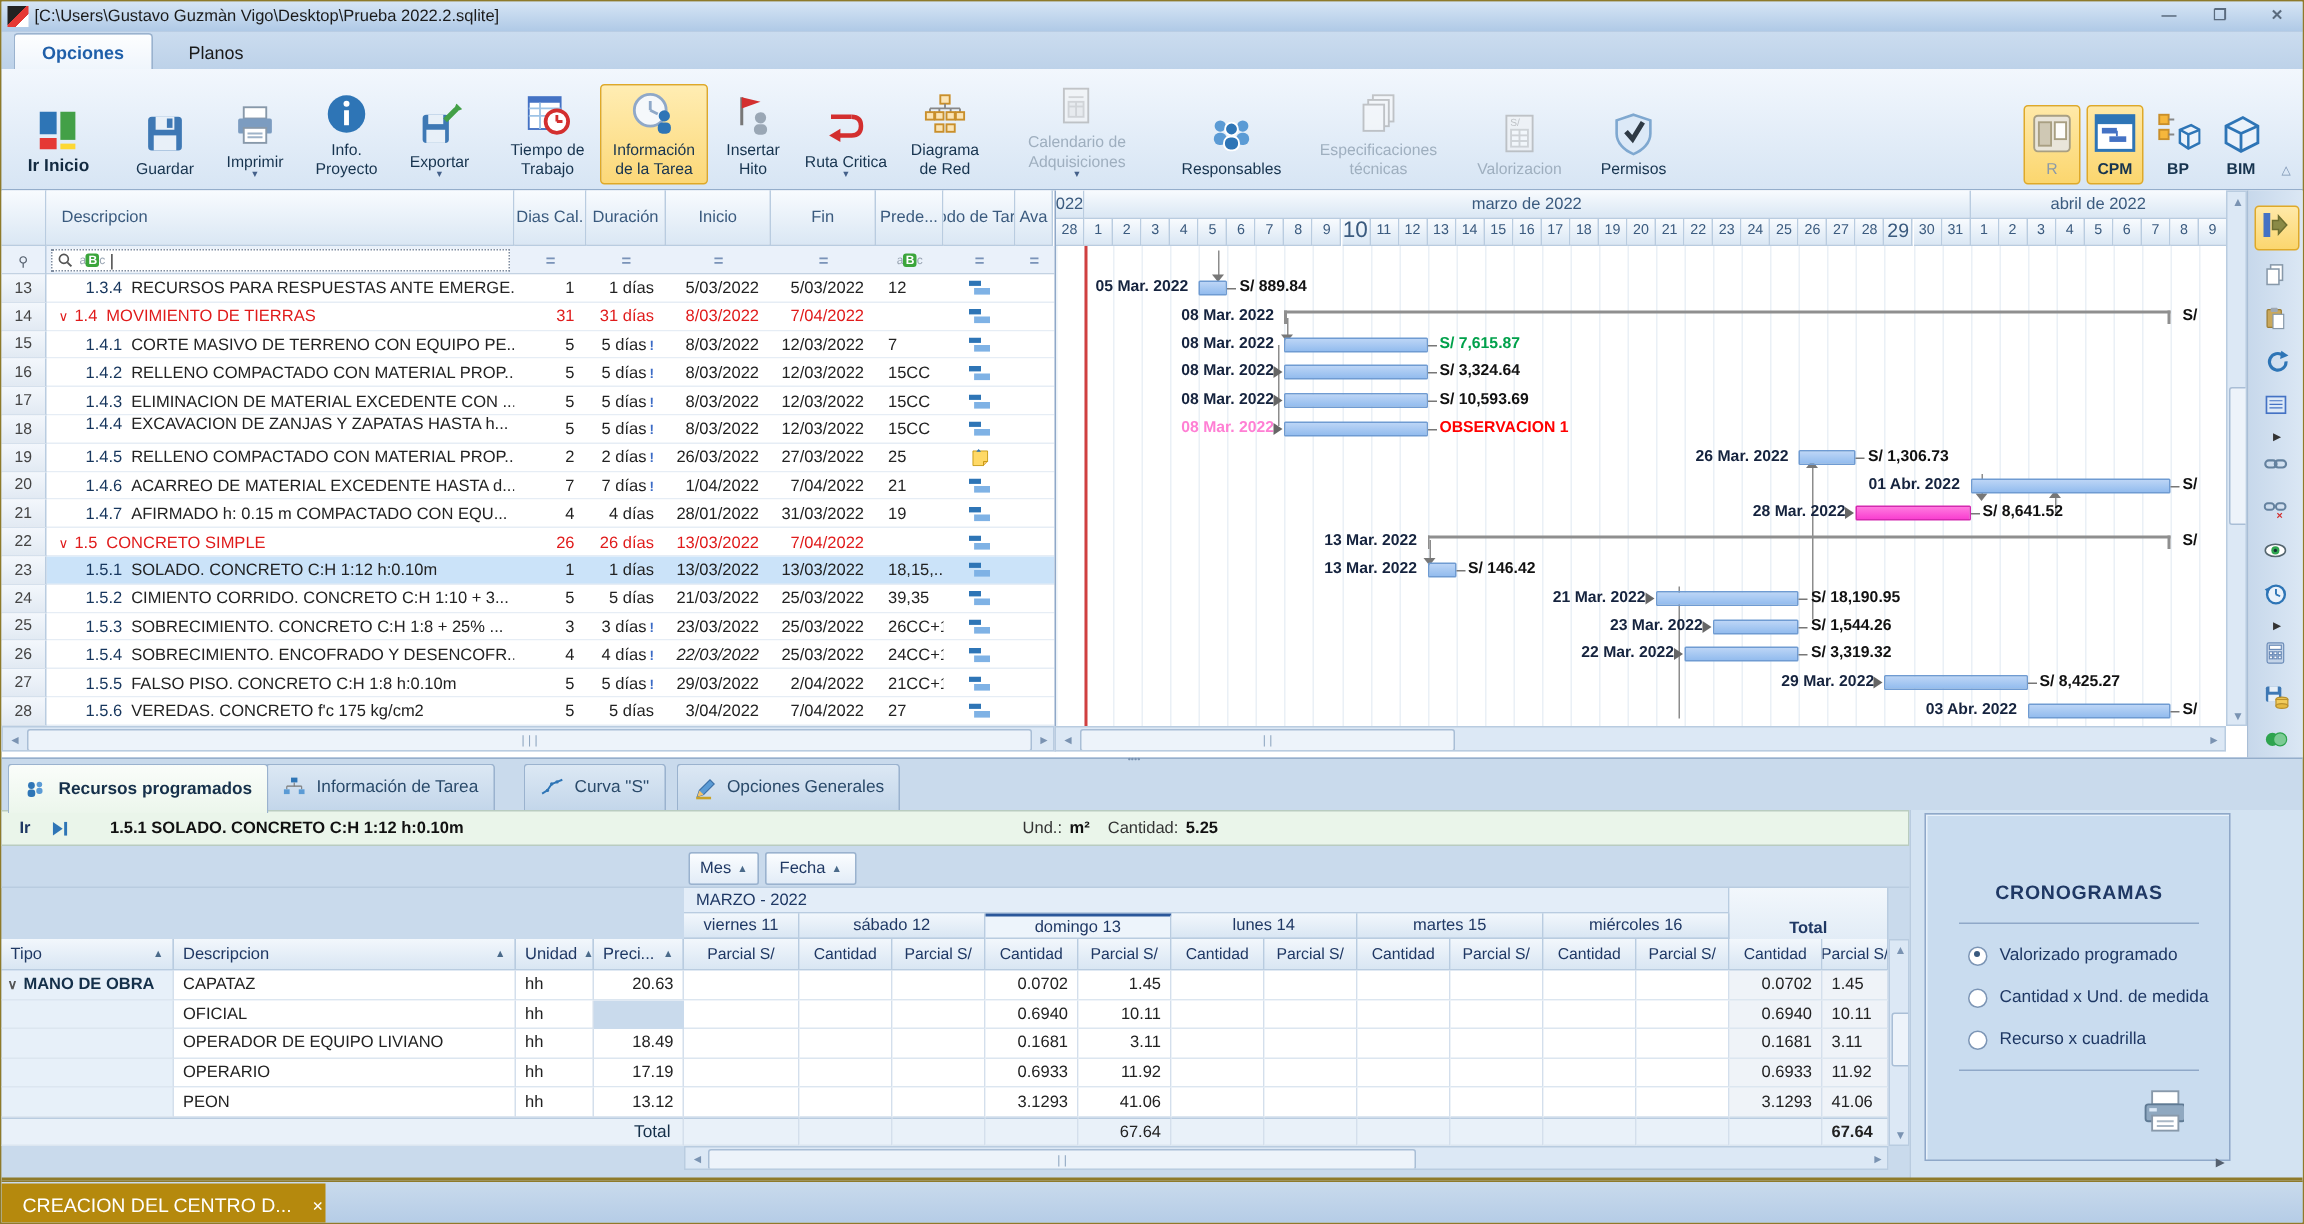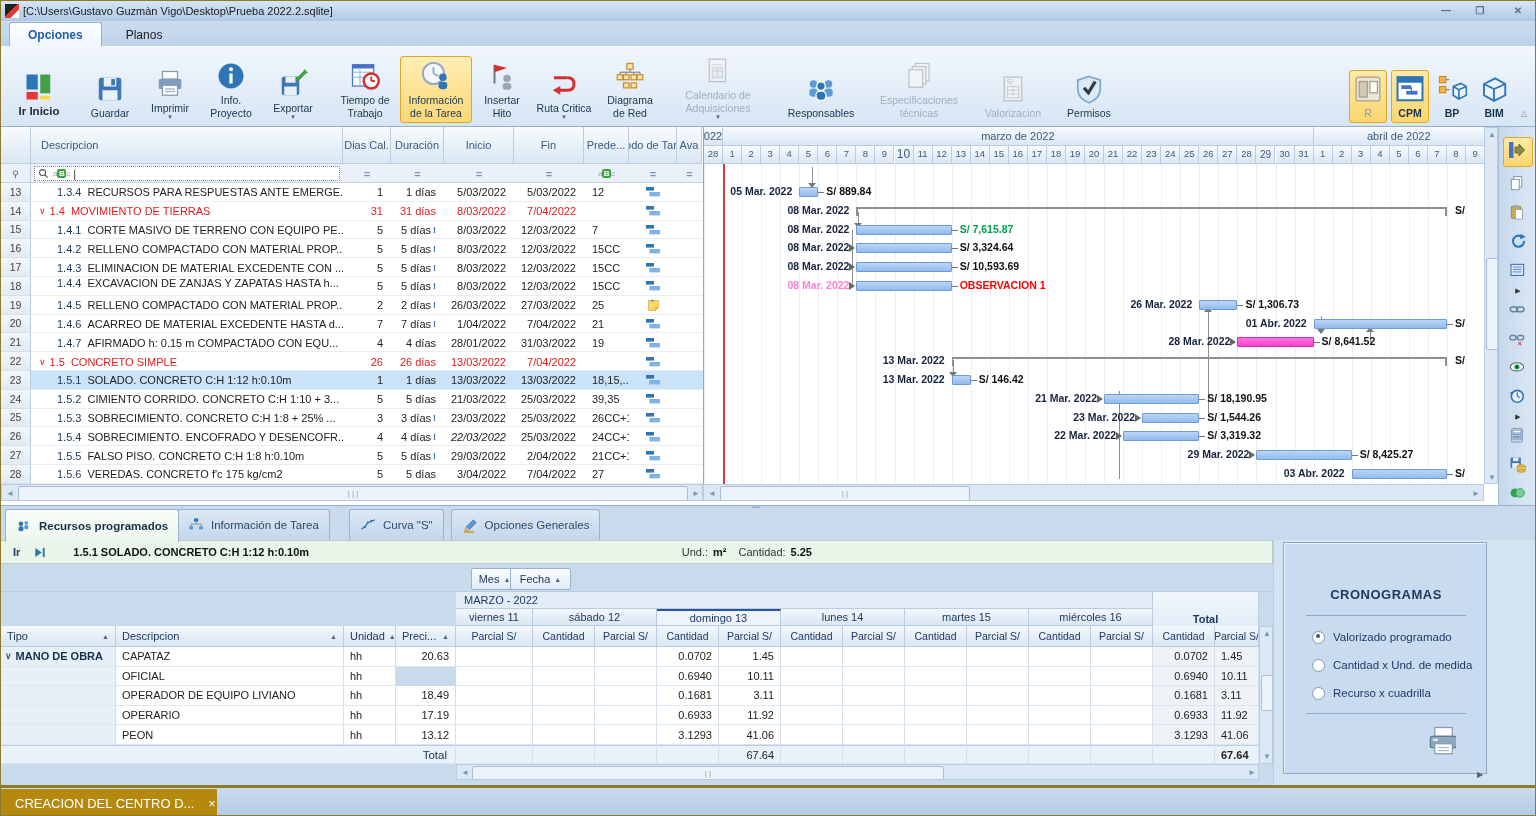--- a/index.html
+++ b/index.html
@@ -666,40 +666,40 @@
         <div class="ghead cell flexc" style="left: 0px; top: 19px; width: 19.05px; height: 18px; font-size: 9.5px; color: rgb(58, 90, 126);">28</div>
         <div class="ghead cell flexc" style="left: 19.05px; top: 19px; width: 19.05px; height: 18px; font-size: 9.5px; color: rgb(58, 90, 126);">1</div>
         <div class="ghead cell flexc" style="left: 38.1px; top: 19px; width: 19.05px; height: 18px; font-size: 9.5px; color: rgb(58, 90, 126);">2</div>
         <div class="ghead cell flexc" style="left: 57.15px; top: 19px; width: 19.05px; height: 18px; font-size: 9.5px; color: rgb(58, 90, 126);">3</div>
         <div class="ghead cell flexc" style="left: 76.2px; top: 19px; width: 19.05px; height: 18px; font-size: 9.5px; color: rgb(58, 90, 126);">4</div>
         <div class="ghead cell flexc" style="left: 95.25px; top: 19px; width: 19.05px; height: 18px; font-size: 9.5px; color: rgb(58, 90, 126);">5</div>
         <div class="ghead cell flexc" style="left: 114.3px; top: 19px; width: 19.05px; height: 18px; font-size: 9.5px; color: rgb(58, 90, 126);">6</div>
         <div class="ghead cell flexc" style="left: 133.35px; top: 19px; width: 19.05px; height: 18px; font-size: 9.5px; color: rgb(58, 90, 126);">7</div>
         <div class="ghead cell flexc" style="left: 152.4px; top: 19px; width: 19.05px; height: 18px; font-size: 9.5px; color: rgb(58, 90, 126);">8</div>
         <div class="ghead cell flexc" style="left: 171.45px; top: 19px; width: 19.05px; height: 18px; font-size: 9.5px; color: rgb(58, 90, 126);">9</div>
-        <div class="ghead cell flexc" style="left: 190.5px; top: 19px; width: 19.05px; height: 18px; font-size: 12px; color: rgb(58, 90, 126);">10</div>
+        <div class="ghead cell flexc" style="left: 190.5px; top: 19px; width: 19.05px; height: 18px; font-size: 15px; color: rgb(58, 90, 126);">10</div>
         <div class="ghead cell flexc" style="left: 209.55px; top: 19px; width: 19.05px; height: 18px; font-size: 9.5px; color: rgb(58, 90, 126);">11</div>
         <div class="ghead cell flexc" style="left: 228.6px; top: 19px; width: 19.05px; height: 18px; font-size: 9.5px; color: rgb(58, 90, 126);">12</div>
         <div class="ghead cell flexc" style="left: 247.65px; top: 19px; width: 19.05px; height: 18px; font-size: 9.5px; color: rgb(58, 90, 126);">13</div>
         <div class="ghead cell flexc" style="left: 266.7px; top: 19px; width: 19.05px; height: 18px; font-size: 9.5px; color: rgb(58, 90, 126);">14</div>
         <div class="ghead cell flexc" style="left: 285.75px; top: 19px; width: 19.05px; height: 18px; font-size: 9.5px; color: rgb(58, 90, 126);">15</div>
         <div class="ghead cell flexc" style="left: 304.8px; top: 19px; width: 19.05px; height: 18px; font-size: 9.5px; color: rgb(58, 90, 126);">16</div>
         <div class="ghead cell flexc" style="left: 323.85px; top: 19px; width: 19.05px; height: 18px; font-size: 9.5px; color: rgb(58, 90, 126);">17</div>
         <div class="ghead cell flexc" style="left: 342.9px; top: 19px; width: 19.05px; height: 18px; font-size: 9.5px; color: rgb(58, 90, 126);">18</div>
         <div class="ghead cell flexc" style="left: 361.95px; top: 19px; width: 19.05px; height: 18px; font-size: 9.5px; color: rgb(58, 90, 126);">19</div>
         <div class="ghead cell flexc" style="left: 381px; top: 19px; width: 19.05px; height: 18px; font-size: 9.5px; color: rgb(58, 90, 126);">20</div>
         <div class="ghead cell flexc" style="left: 400.05px; top: 19px; width: 19.05px; height: 18px; font-size: 9.5px; color: rgb(58, 90, 126);">21</div>
         <div class="ghead cell flexc" style="left: 419.1px; top: 19px; width: 19.05px; height: 18px; font-size: 9.5px; color: rgb(58, 90, 126);">22</div>
         <div class="ghead cell flexc" style="left: 438.15px; top: 19px; width: 19.05px; height: 18px; font-size: 9.5px; color: rgb(58, 90, 126);">23</div>
         <div class="ghead cell flexc" style="left: 457.2px; top: 19px; width: 19.05px; height: 18px; font-size: 9.5px; color: rgb(58, 90, 126);">24</div>
         <div class="ghead cell flexc" style="left: 476.25px; top: 19px; width: 19.05px; height: 18px; font-size: 9.5px; color: rgb(58, 90, 126);">25</div>
         <div class="ghead cell flexc" style="left: 495.3px; top: 19px; width: 19.05px; height: 18px; font-size: 9.5px; color: rgb(58, 90, 126);">26</div>
         <div class="ghead cell flexc" style="left: 514.35px; top: 19px; width: 19.05px; height: 18px; font-size: 9.5px; color: rgb(58, 90, 126);">27</div>
         <div class="ghead cell flexc" style="left: 533.4px; top: 19px; width: 19.05px; height: 18px; font-size: 9.5px; color: rgb(58, 90, 126);">28</div>
-        <div class="ghead cell flexc" style="left: 552.45px; top: 19px; width: 19.05px; height: 18px; font-size: 10px; color: rgb(58, 90, 126);">29</div>
+        <div class="ghead cell flexc" style="left: 552.45px; top: 19px; width: 19.05px; height: 18px; font-size: 13px; color: rgb(58, 90, 126);">29</div>
         <div class="ghead cell flexc" style="left: 571.5px; top: 19px; width: 19.05px; height: 18px; font-size: 9.5px; color: rgb(58, 90, 126);">30</div>
         <div class="ghead cell flexc" style="left: 590.55px; top: 19px; width: 19.05px; height: 18px; font-size: 9.5px; color: rgb(58, 90, 126);">31</div>
         <div class="ghead cell flexc" style="left: 609.6px; top: 19px; width: 19.05px; height: 18px; font-size: 9.5px; color: rgb(58, 90, 126);">1</div>
         <div class="ghead cell flexc" style="left: 628.65px; top: 19px; width: 19.05px; height: 18px; font-size: 9.5px; color: rgb(58, 90, 126);">2</div>
         <div class="ghead cell flexc" style="left: 647.7px; top: 19px; width: 19.05px; height: 18px; font-size: 9.5px; color: rgb(58, 90, 126);">3</div>
         <div class="ghead cell flexc" style="left: 666.75px; top: 19px; width: 19.05px; height: 18px; font-size: 9.5px; color: rgb(58, 90, 126);">4</div>
         <div class="ghead cell flexc" style="left: 685.8px; top: 19px; width: 19.05px; height: 18px; font-size: 9.5px; color: rgb(58, 90, 126);">5</div>
         <div class="ghead cell flexc" style="left: 704.85px; top: 19px; width: 19.05px; height: 18px; font-size: 9.5px; color: rgb(58, 90, 126);">6</div>
         <div class="ghead cell flexc" style="left: 723.9px; top: 19px; width: 19.05px; height: 18px; font-size: 9.5px; color: rgb(58, 90, 126);">7</div>
         <div class="ghead cell flexc" style="left: 742.95px; top: 19px; width: 19.05px; height: 18px; font-size: 9.5px; color: rgb(58, 90, 126);">8</div>
@@ -1001,21 +1001,21 @@
             <rect x="13.5" y="3" width="3" height="14" fill="#2E75B6"></rect>
           </svg>
         </span>
         <span style="margin-left:26px;font-weight:bold;color:#111;">1.5.1  SOLADO. CONCRETO C:H 1:12  h:0.10m</span>
         <span style="margin-left:auto;color:#333;">Und.:</span>
         <span style="margin-left:5px;font-weight:bold;color:#111;">m²</span>
         <span style="margin-left:12px;color:#333;">Cantidad:</span>
         <span style="margin-left:5px;margin-right:460px;font-weight:bold;color:#111;">5.25</span>
       </div>
       <div class="cell" style="left: 0px; top: 58px; width: 1272px; height: 28px; background: rgb(201, 218, 236); border-bottom: 1px solid rgb(185, 204, 224);"></div>
-      <div class="cell" style="left: 470px; top: 62px; width: 47px; height: 22px; background: linear-gradient(rgb(251, 253, 255), rgb(226, 236, 247)); border: 1px solid rgb(154, 178, 206); border-radius: 2px; display: flex; align-items: center; justify-content: center; color: rgb(31, 56, 100);">
+      <div class="cell" style="left: 458px; top: 62px; width: 47px; height: 22px; background: linear-gradient(rgb(251, 253, 255), rgb(226, 236, 247)); border: 1px solid rgb(154, 178, 206); border-radius: 2px; display: flex; align-items: center; justify-content: center; color: rgb(31, 56, 100);">
         <span>Mes</span>
         <span class="sortar">▲</span>
       </div>
       <div class="cell" style="left: 509px; top: 62px; width: 61px; height: 22px; background: linear-gradient(rgb(251, 253, 255), rgb(226, 236, 247)); border: 1px solid rgb(154, 178, 206); border-radius: 2px; display: flex; align-items: center; justify-content: center; color: rgb(31, 56, 100);">
         <span>Fecha</span>
         <span class="sortar">▲</span>
       </div>
       <div class="rg-h cell" style="left: 455px; top: 86px; width: 697px; height: 17px; padding-left: 8px; background: rgb(227, 237, 248);">MARZO - 2022</div>
       <div class="rg-h cell flexc" style="left: 1152px; top: 86px; width: 106px; height: 55px; font-weight: bold; justify-content: center;">Total</div>
       <div class="rg-h cell flexc" style="left: 455px; top: 103px; width: 77px; height: 17px; justify-content: center;">viernes 11</div>

